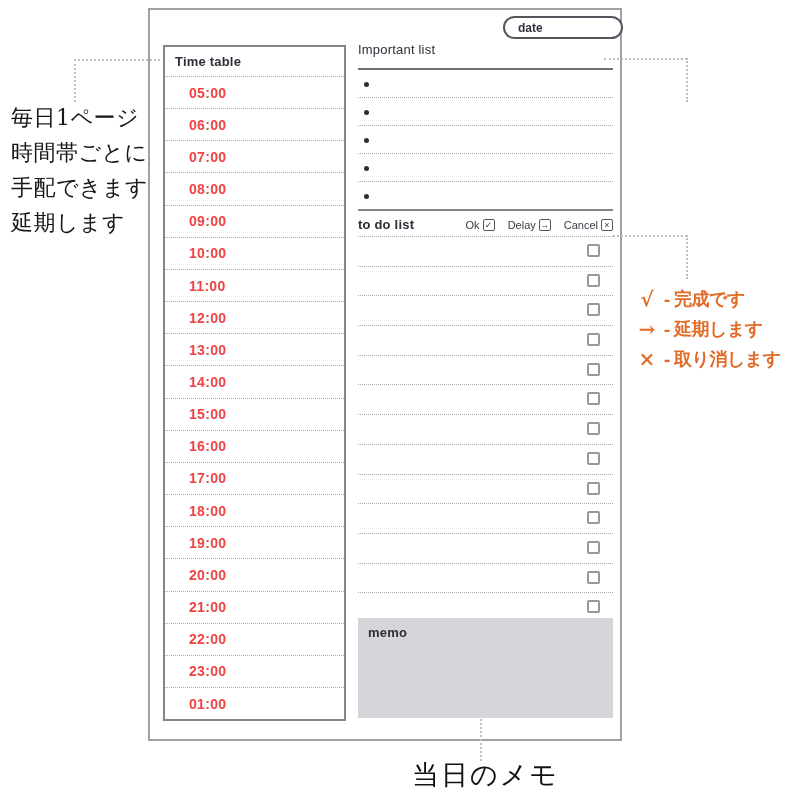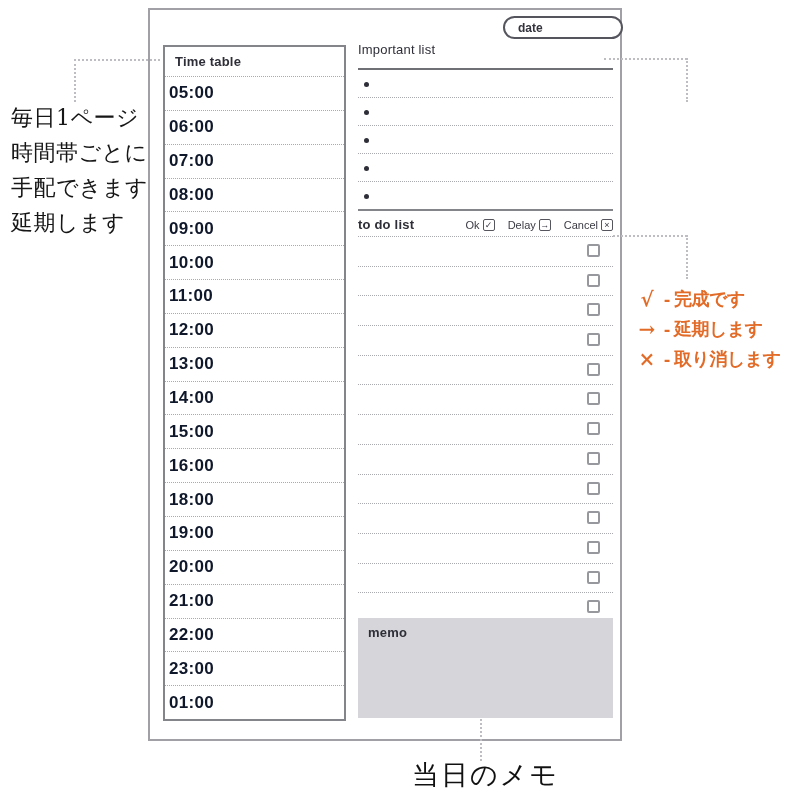--- a/index.html
+++ b/index.html
@@ -12,22 +12,22 @@
 
   .date-pill{position:absolute;left:503px;top:16px;width:120px;height:23px;box-sizing:border-box;
              border:2px solid #55555e;border-radius:12px;background:#fff;display:flex;align-items:center;
              padding-left:13px;font-weight:bold;font-size:12px;color:#33333d;z-index:3;}
 
   
   .timetable{position:absolute;left:163px;top:45px;width:183px;height:676px;box-sizing:border-box;
              border:2px solid #84848b;background:#fff;display:flex;flex-direction:column;z-index:2;}
   .tt-header{height:29px;flex:none;display:flex;align-items:center;padding-left:10px;
              font-weight:bold;font-size:13px;color:#2e2e38;letter-spacing:.2px;}
-  .tt-row{flex:1;display:flex;align-items:center;padding-left:4px;font-weight:bold;font-size:17px;
-          color:#0f172a;border-top:1px dotted #a9a9b0;letter-spacing:.3px;}
+  .tt-row{flex:1;display:flex;align-items:center;padding-left:24px;font-weight:bold;font-size:14px;
+          color:#ef4444;border-top:1px dotted #a9a9b0;letter-spacing:.3px;}
 
   
   .important{position:absolute;left:358px;top:42px;width:255px;z-index:2;}
   .imp-header{height:16px;font-weight:normal;font-size:13px;color:#2e2e38;border-bottom:2px solid #6f6f76;
               padding-bottom:10px;letter-spacing:.2px;}
   .imp-row{height:27px;position:relative;border-bottom:1px dotted #a9a9b0;}
   .imp-row:last-child{border-bottom:2px solid #84848b;}
   .bullet{position:absolute;left:6px;top:12px;width:5px;height:5px;border-radius:50%;background:#2e2e38;}
 
   .todo{position:absolute;left:358px;top:213px;width:255px;z-index:2;}
@@ -91,20 +91,21 @@
       <div class="tt-row">07:00</div>
       <div class="tt-row">08:00</div>
       <div class="tt-row">09:00</div>
       <div class="tt-row">10:00</div>
       <div class="tt-row">11:00</div>
       <div class="tt-row">12:00</div>
       <div class="tt-row">13:00</div>
       <div class="tt-row">14:00</div>
       <div class="tt-row">15:00</div>
       <div class="tt-row">16:00</div>
+      <div class="tt-row">17:00</div>
       <div class="tt-row">18:00</div>
       <div class="tt-row">19:00</div>
       <div class="tt-row">20:00</div>
       <div class="tt-row">21:00</div>
       <div class="tt-row">22:00</div>
       <div class="tt-row">23:00</div>
       <div class="tt-row">01:00</div>
     </div>
 
   <div class="important">

